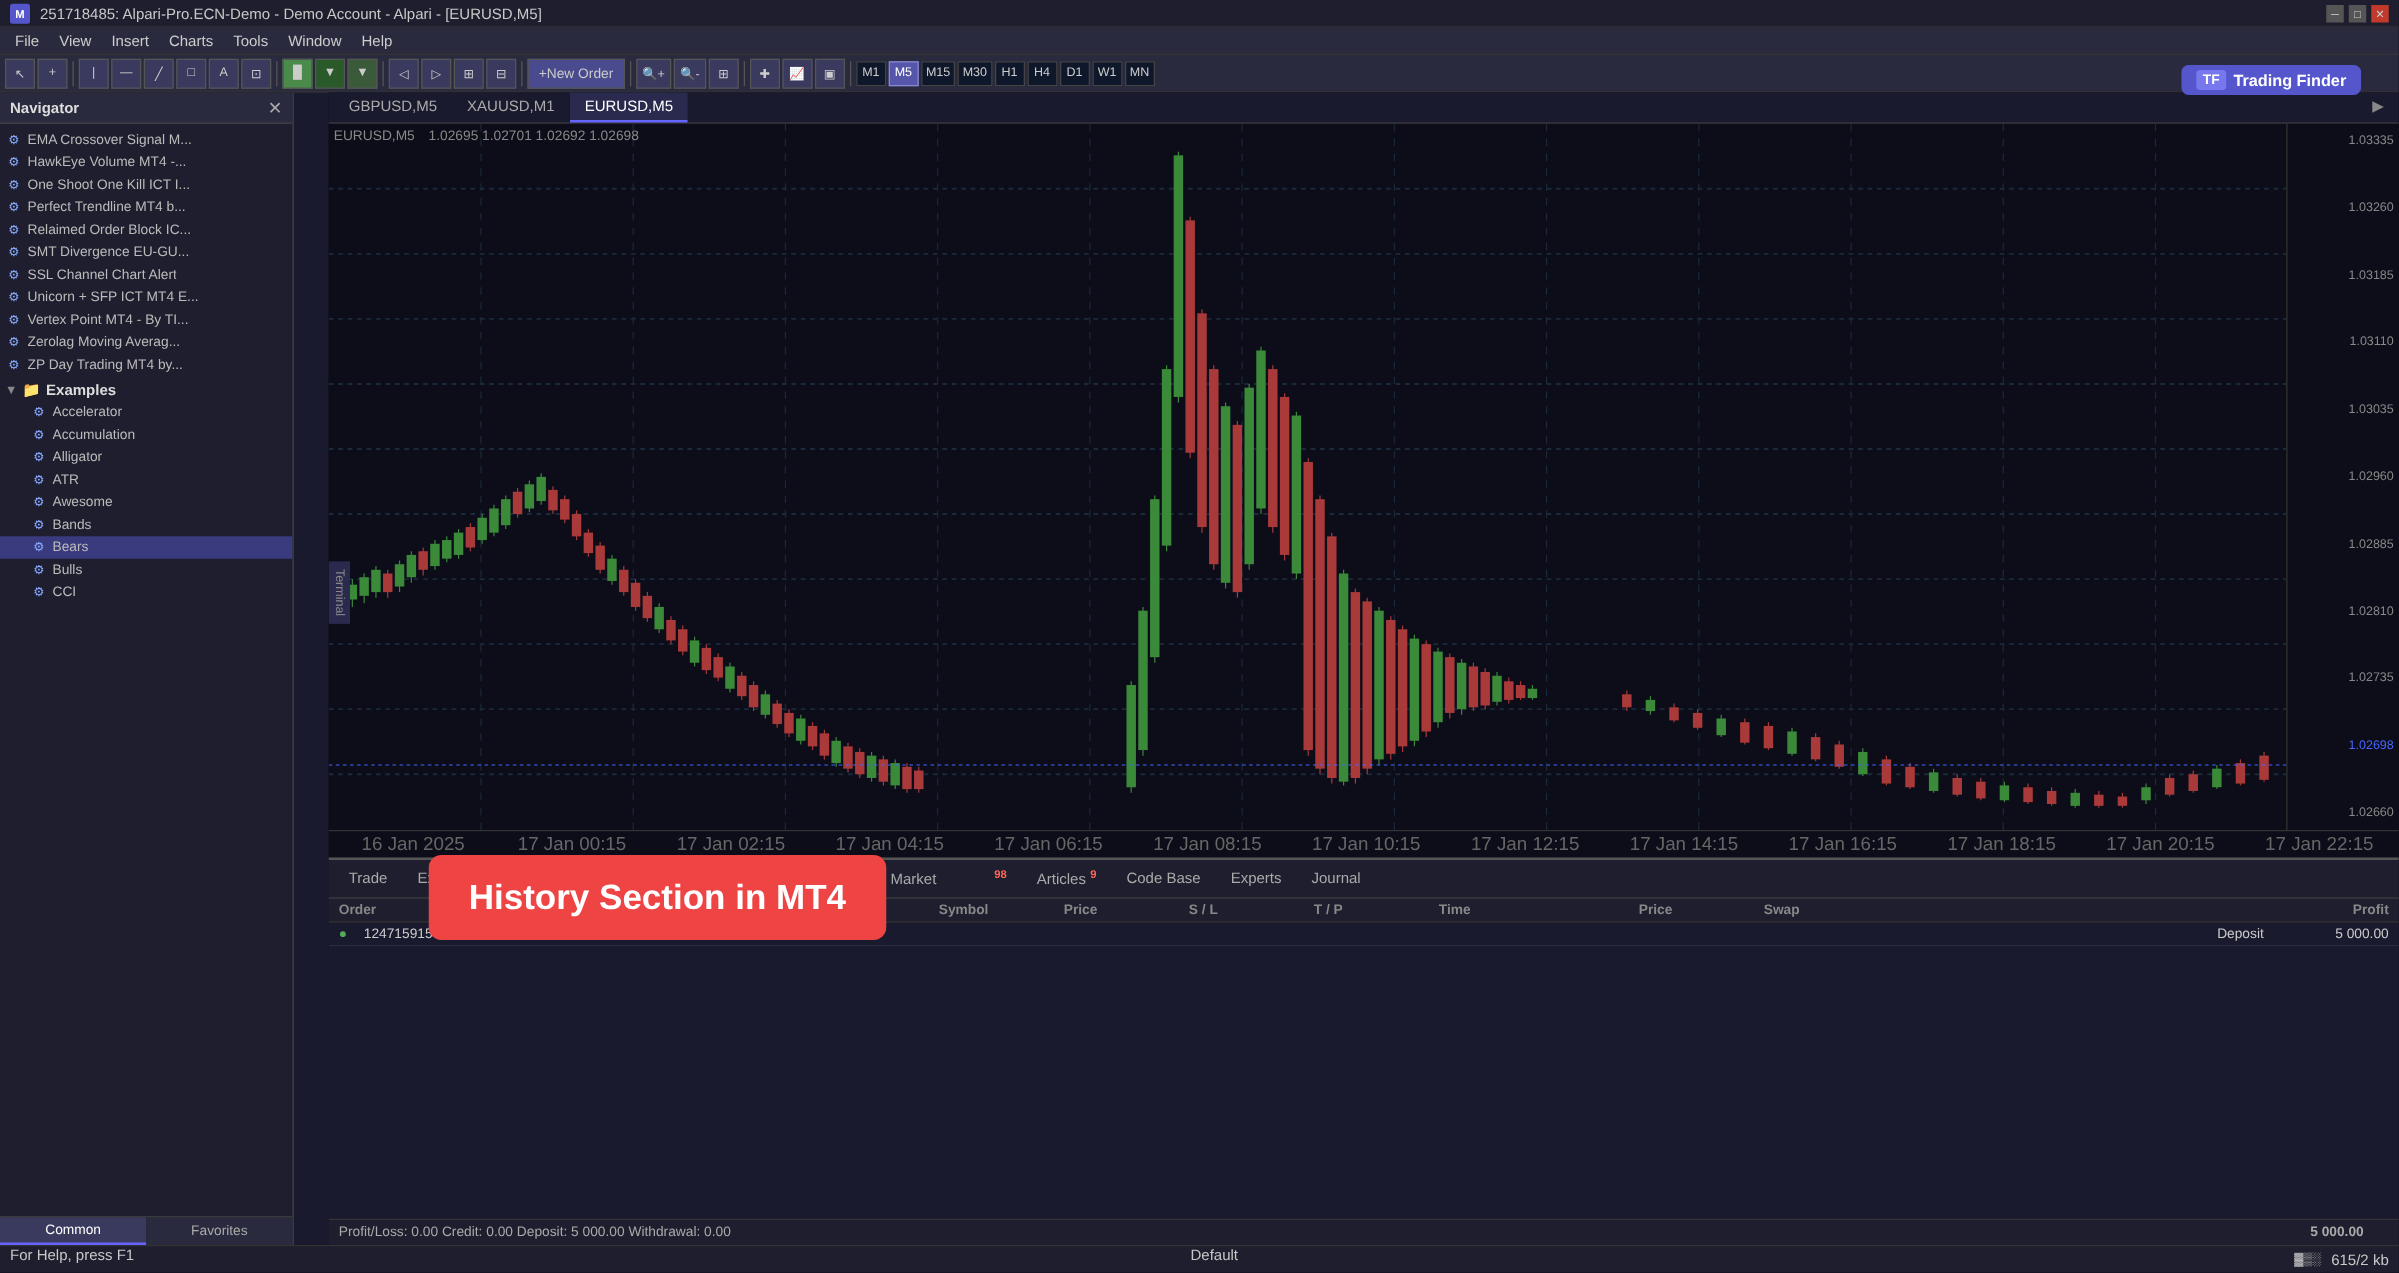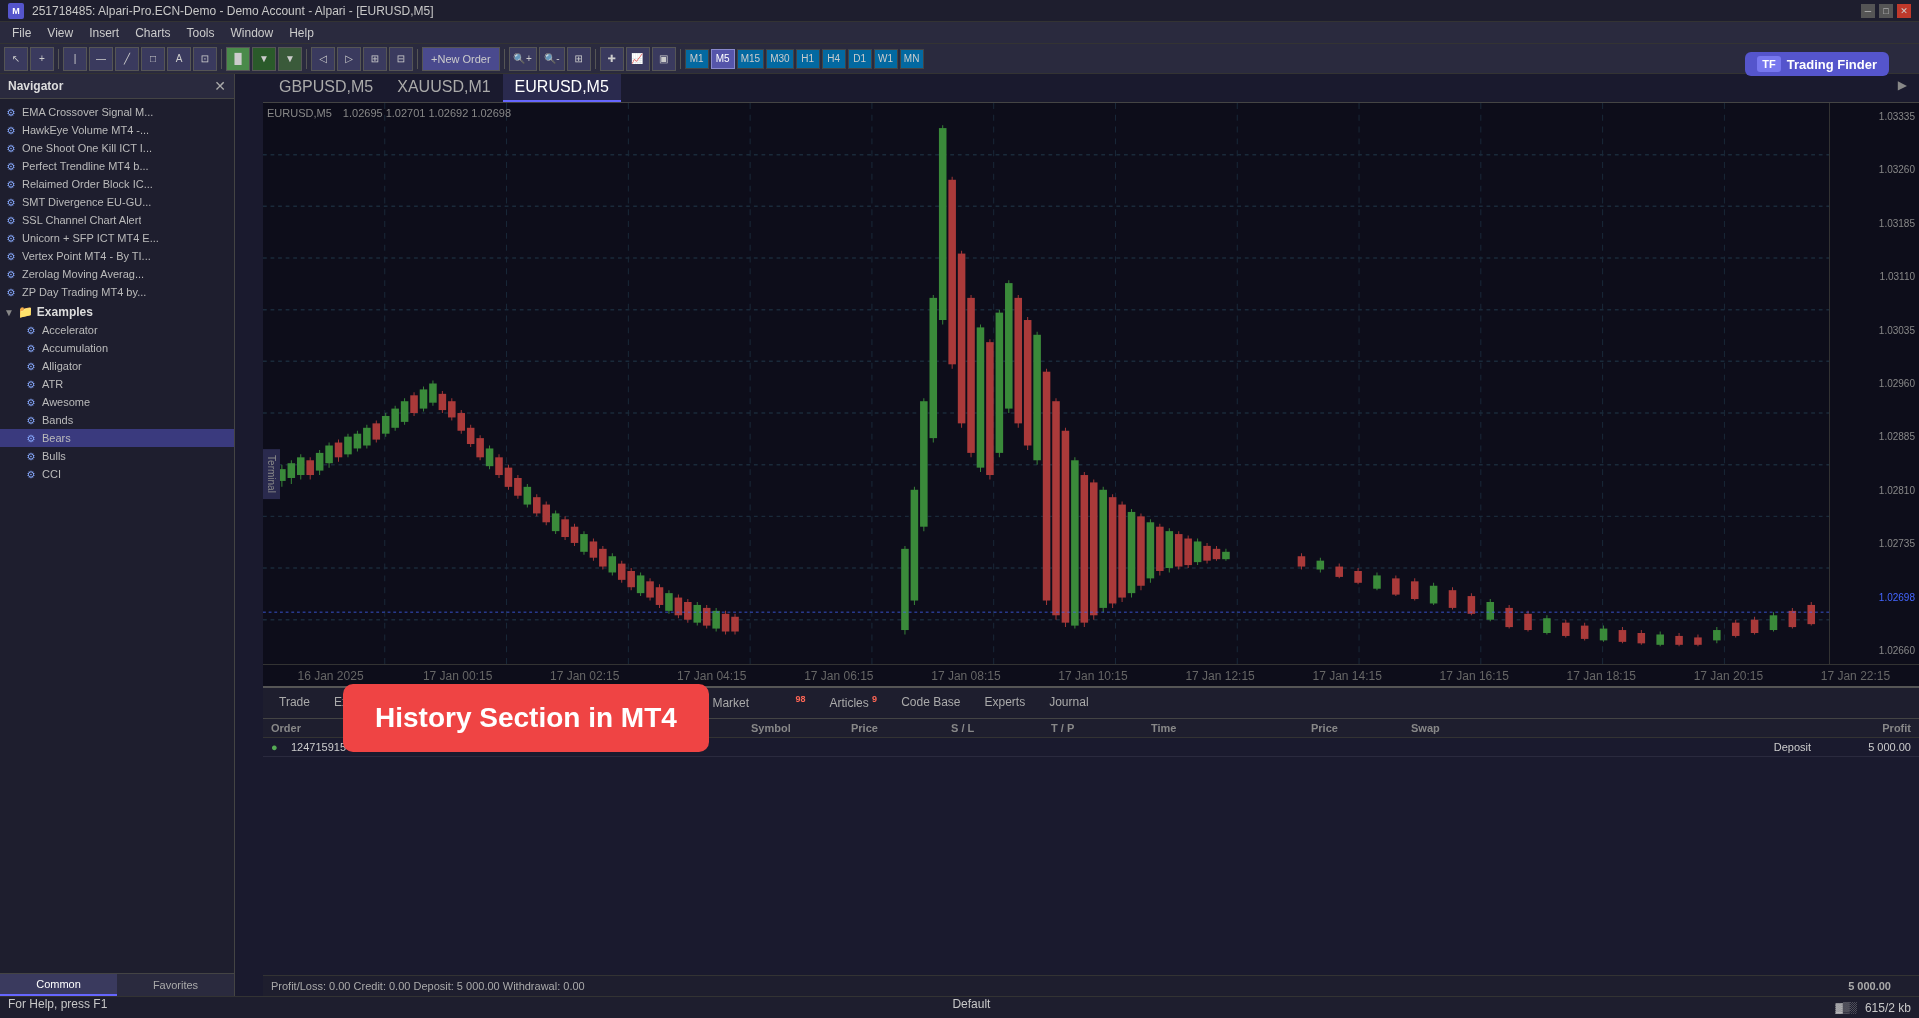--- a/index.html
+++ b/index.html
@@ -35,32 +35,32 @@
     .tree-item .icon { width: 14px; height: 14px; display: inline-flex; align-items: center; justify-content: center; font-size: 10px; }
     .tree-item .label { font-size: 11px; color: #bbb; overflow: hidden; text-overflow: ellipsis; }
     .tree-item.highlighted { background: #3a3a7e; }
     .nav-footer { display: flex; border-top: 1px solid #444; }
     .nav-tab { flex: 1; padding: 4px; text-align: center; font-size: 11px; color: #aaa; cursor: pointer; background: #2a2a3e; border: none; }
     .nav-tab.active { background: #3a3a5e; color: #fff; border-bottom: 2px solid #6666ff; }
 
     
     #chart-container { flex: 1; display: flex; flex-direction: column; background: #0d0d1a; }
     #chart-tabs { display: flex; background: #1a1a2e; border-bottom: 1px solid #444; padding: 0 4px; }
-    .chart-tab { padding: 4px 12px; font-size: 16px; color: #aaa; cursor: pointer; border-bottom: 2px solid transparent; }
+    .chart-tab { padding: 4px 12px; font-size: 12px; color: #aaa; cursor: pointer; border-bottom: 2px solid transparent; }
     .chart-tab.active { color: #fff; border-bottom: 2px solid #6666ff; background: #2a2a4e; }
     #chart-area { flex: 1; position: relative; background: #0d0d1a; overflow: hidden; }
     #chart-info { position: absolute; top: 4px; left: 4px; color: #888; font-size: 11px; z-index: 10; }
 
     
     #price-scale { position: absolute; right: 0; top: 0; width: 90px; height: 100%; display: flex; flex-direction: column; justify-content: space-between; padding: 8px 4px; background: #0d0d1a; border-left: 1px solid #333; }
     .price-label { font-size: 10px; color: #888; text-align: right; }
 
     
     #time-axis { height: 22px; background: #0d0d1a; border-top: 1px solid #333; display: flex; align-items: center; padding: 0 0 0 4px; gap: 0; }
-    .time-label { font-size: 12px; color: #666; flex: 1; text-align: center; }
+    .time-label { font-size: 15px; color: #666; flex: 1; text-align: center; }
 
     
     #terminal-area { height: 310px; background: #1a1a2e; border-top: 2px solid #555; display: flex; flex-direction: column; }
     #terminal-tabs { display: flex; background: #1e1e2e; border-bottom: 1px solid #444; align-items: center; padding: 0 4px; }
     .term-tab { padding: 6px 12px; font-size: 12px; color: #aaa; cursor: pointer; border-bottom: 2px solid transparent; white-space: nowrap; }
     .term-tab.active { color: #fff; border-bottom: 2px solid #6666ff; }
     #terminal-header { display: flex; background: #1e1e2e; padding: 2px 8px; border-bottom: 1px solid #333; }
     .col-header { font-size: 11px; color: #888; font-weight: bold; }
     #terminal-body { flex: 1; overflow-y: auto; }
     .terminal-row { display: flex; padding: 3px 8px; border-bottom: 1px solid #2a2a3e; align-items: center; }
@@ -79,21 +79,21 @@
 
     
     ::-webkit-scrollbar { width: 6px; height: 6px; }
     ::-webkit-scrollbar-track { background: #1a1a2e; }
     ::-webkit-scrollbar-thumb { background: #444; border-radius: 3px; }
 
     
     #candlestick-chart { width: 100%; height: 100%; }
 
     
-    .tf-btn { height: 20px; min-width: 24px; background: #0369a1; border: 1px solid #444; color: #ccc; font-size: 10px; cursor: pointer; padding: 0 3px; }
+    .tf-btn { height: 20px; min-width: 24px; background: #0f172a; border: 1px solid #444; color: #ccc; font-size: 10px; cursor: pointer; padding: 0 3px; }
   </style>
 </head>
 <body>
 
 <div id="titlebar">
   <div style="display:flex;align-items:center;gap:8px;">
     <div style="width:16px;height:16px;background:#5555cc;border-radius:2px;display:flex;align-items:center;justify-content:center;font-size:9px;color:white;font-weight:bold;">M</div>
     <span>251718485: Alpari-Pro.ECN-Demo - Demo Account - Alpari - [EURUSD,M5]</span>
   </div>
   <div class="win-controls">

